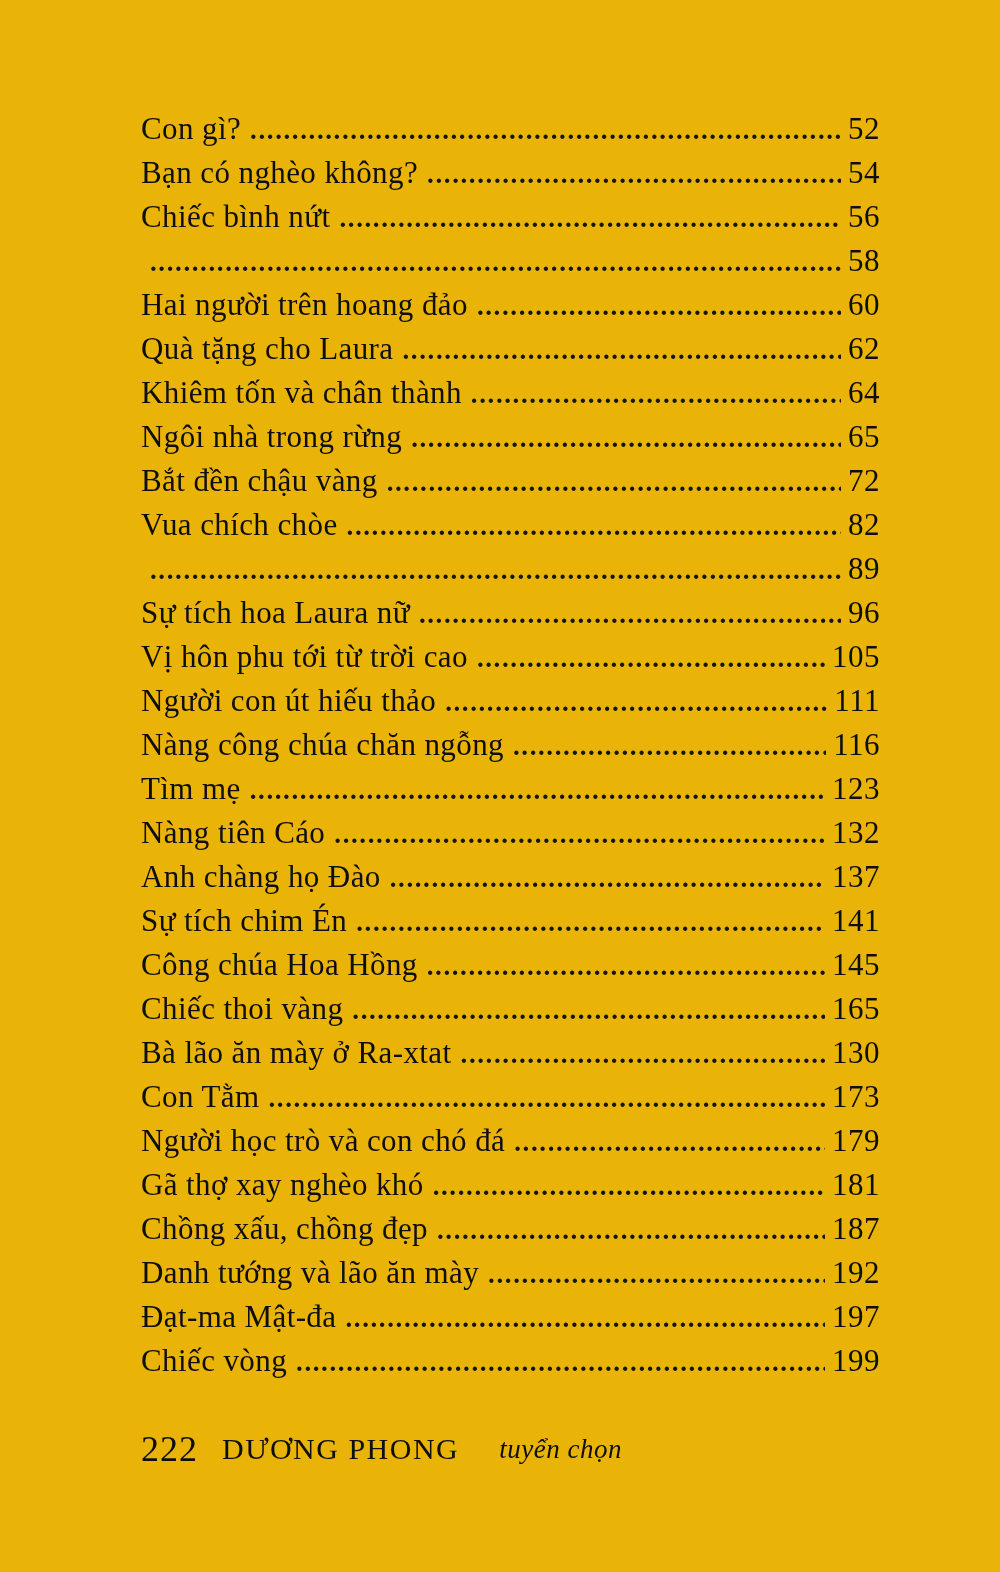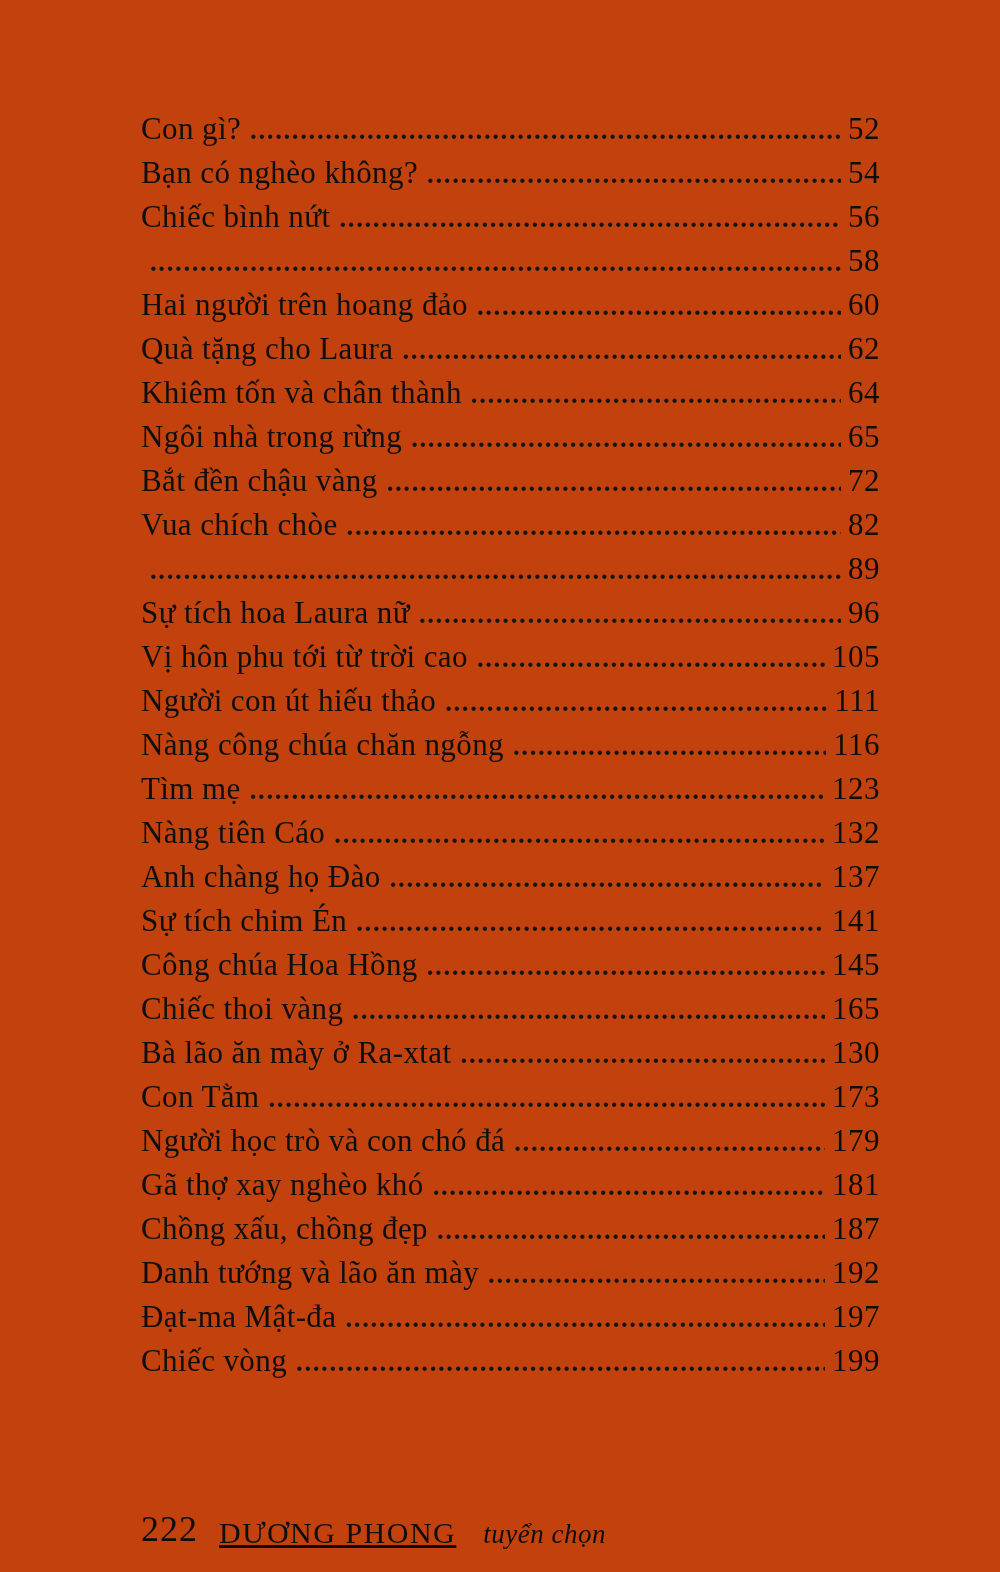--- a/index.html
+++ b/index.html
@@ -4,21 +4,21 @@
 <style>
   html, body {
     margin: 0;
     padding: 0;
     background: #ffffff;
   }
   .page {
     position: relative;
     width: 1000px;
     height: 1572px;
-    background: #c2410c;
+    background: #eab308;
     font-family: "Liberation Serif", serif;
     color: #0e0e0e;
     overflow: hidden;
   }
   .toc {
     position: absolute;
     left: 141px;
     right: 120px;
     top: 107px;
   }
@@ -45,33 +45,33 @@
     color: #141414;
   }
   .toc-page {
     flex: 0 0 auto;
     white-space: nowrap;
     letter-spacing: 0.5px;
   }
   .footer {
     position: absolute;
     left: 141px;
-    top: 1508px;
+    top: 1428px;
     display: flex;
-    align-items: flex-end;
+    align-items: center;
+    gap: 13px;
   }
   .footer-num {
     font-size: 36px;
     letter-spacing: 1px;
   }
   .footer-title {
     font-size: 30px;
-    margin-left: 21px;
+    margin-left: 11px;
     letter-spacing: 1.5px;
-    text-decoration: underline;
   }
   .footer-sub {
     font-style: italic;
     font-size: 27px;
     margin-left: 27px;
     letter-spacing: 0.5px;
   }
 </style>
 </head>
 <body>

